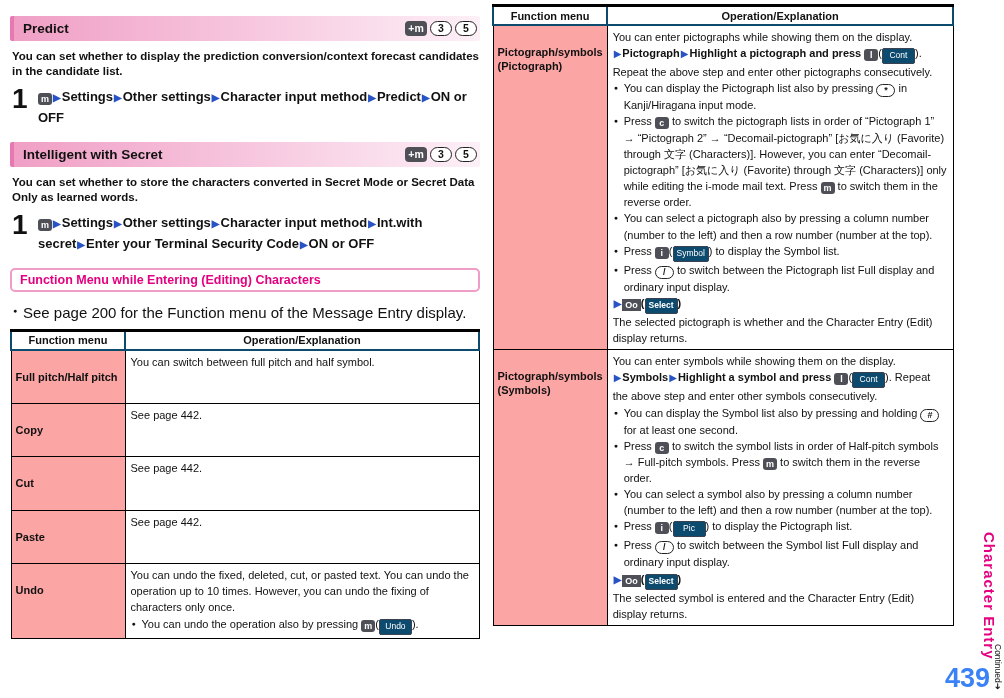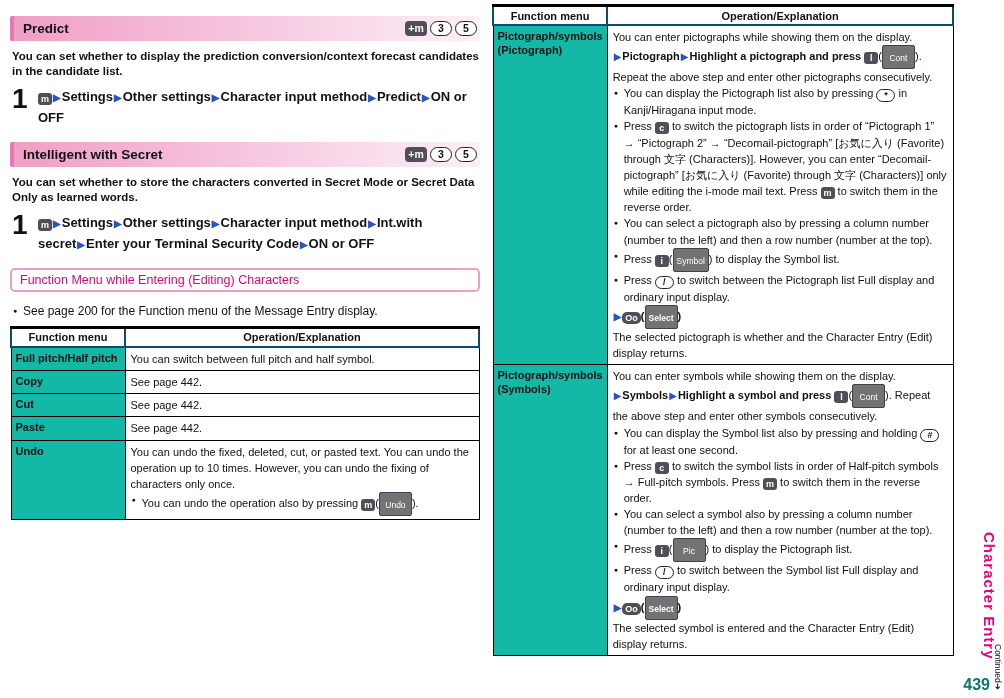--- a/index.html
+++ b/index.html
@@ -14,55 +14,55 @@
        border-left:4px solid #e878b2;display:flex;align-items:center;border-radius:2px;margin-bottom:7px}
   .hdr-title{font-size:13.5px;font-weight:bold;padding-left:9px;color:#111}
   .hdr-keys{margin-left:auto;display:flex;align-items:center;gap:3px;padding-right:3px}
 
   .desc{font-size:11.5px;font-weight:bold;line-height:1.32;margin:8px 0 7px 2px}
 
   .step{display:flex;margin:2px 0 13px 2px}
   .step-num{flex:0 0 26px;font-size:28px;font-weight:bold;line-height:0.95}
   .step-body{font-size:13px;font-weight:bold;line-height:1.6;padding-top:1px}
 
-  .fn-title{border:2px solid #f09cc8;border-radius:5px;color:#e4007f;font-weight:normal;
+  .fn-title{border:2px solid #f09cc8;border-radius:5px;color:#e4007f;font-weight:bold;
             font-size:12.5px;padding:3px 8px;margin:13px 0 7px}
 
-  .note{font-size:12px;margin:12px 0 8px 2px}
+  .note{font-size:15px;margin:12px 0 8px 2px}
 
   table.fn{border-collapse:collapse;width:100%;border:1px solid #000;border-top:3px solid #000}
   table.fn th{border:2px solid #0c4a6e;font-size:11px;font-weight:bold;padding:2.5px 2px;
               text-align:center;background:#fff}
   table.fn td{border:1px solid #000;vertical-align:top;font-size:11px}
-  td.menu-cell{background:#14b8a6;font-weight:bold;padding:3px 4px;line-height:1.3}
+  td.menu-cell{background:#fca5a5;font-weight:bold;padding:19px 4px;line-height:1.3}
   td.op-cell{padding:3px 5px;line-height:1.47}
   .lt col.menu-col{width:114px}
   .rt col.menu-col{width:100px}
 
   .line{position:relative}
   .line.bullet{padding-left:11px}
   .line.bullet::before{content:"●";position:absolute;left:1px;top:3px;font-size:7px}
   .line.action{font-weight:bold}
 
   .arw{color:#2853c4;font-size:10px;margin:0 1px}
   .key{display:inline-block;background:#4f4f58;color:#fff;font-weight:bold;font-size:9px;
        line-height:12px;height:12px;min-width:14px;text-align:center;border-radius:3px;
        padding:0 3px;vertical-align:-1px;box-sizing:border-box}
   .key.outline{background:#fff;color:#111;border:1.5px solid #222;border-radius:8px;
                line-height:10px;height:13px;min-width:19px}
-  .key.round{border-radius:5px}
+  .key.round{border-radius:0}
   .hdr-keys .key{height:15px;line-height:15px;font-size:10.5px;min-width:22px;border-radius:4px}
   .hdr-keys .key.outline{line-height:12px;height:15px;border-radius:9px;min-width:22px}
-  .sbtn{display:inline-block;background:#737373;border:1px solid #3a4150;color:#fff;
-        font-size:8.5px;line-height:10px;height:24px;min-width:33px;padding:7px 3px 0;
+  .sbtn{display:inline-block;background:#0c4a6e;border:1px solid #3a4150;color:#fff;
+        font-size:8.5px;line-height:10px;height:16px;min-width:33px;padding:1px 3px 0;
         text-align:center;border-radius:2px;vertical-align:-1px;box-sizing:border-box}
 
   .side-label{position:absolute;right:6px;bottom:38px;writing-mode:vertical-rl;
               color:#e4007f;font-weight:bold;font-size:15px;letter-spacing:1px}
-  .page-num{position:absolute;right:14px;bottom:4px;font-size:16px;font-weight:bold;color:#0f766e}
+  .page-num{position:absolute;right:14px;bottom:4px;font-size:27px;font-weight:bold;color:#3b82f6}
   .continued{position:absolute;right:1px;bottom:8px;writing-mode:vertical-rl;font-size:8.5px;color:#111}
 </style>
 </head>
 <body>
 
 <div class="col-left">
 
   <div class="hdr">
     <span class="hdr-title">Predict</span>
     <span class="hdr-keys">

